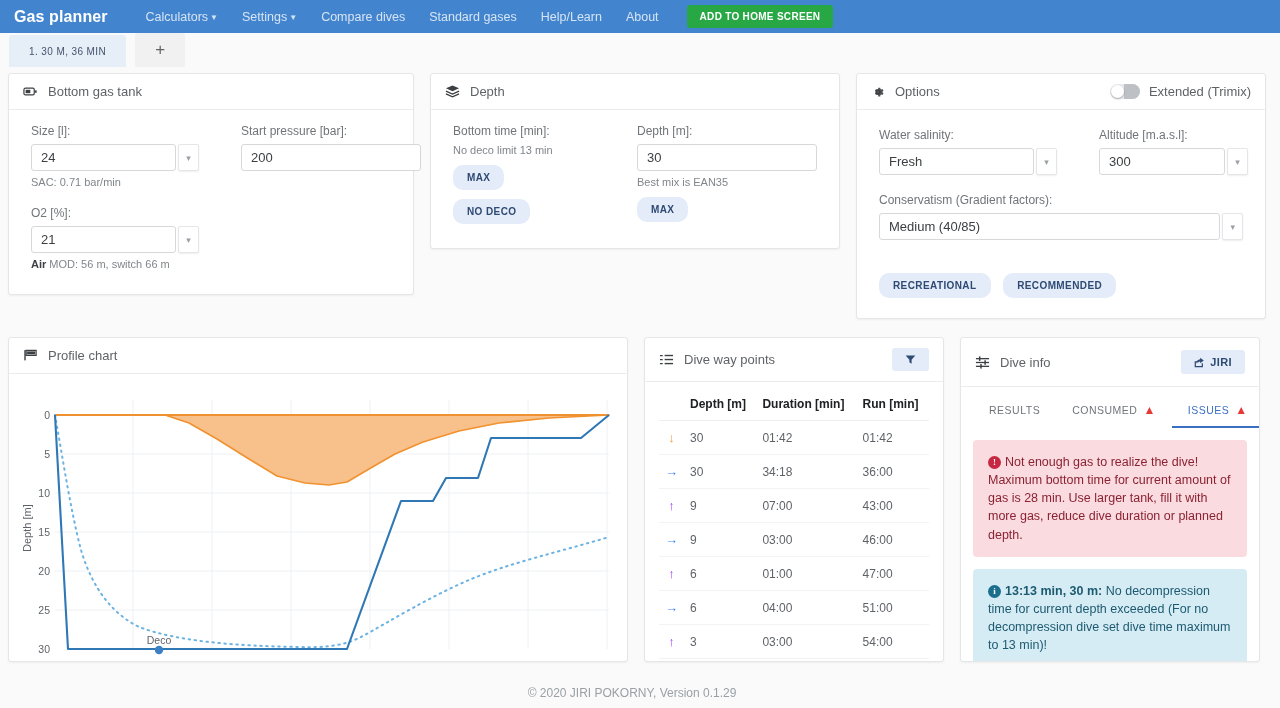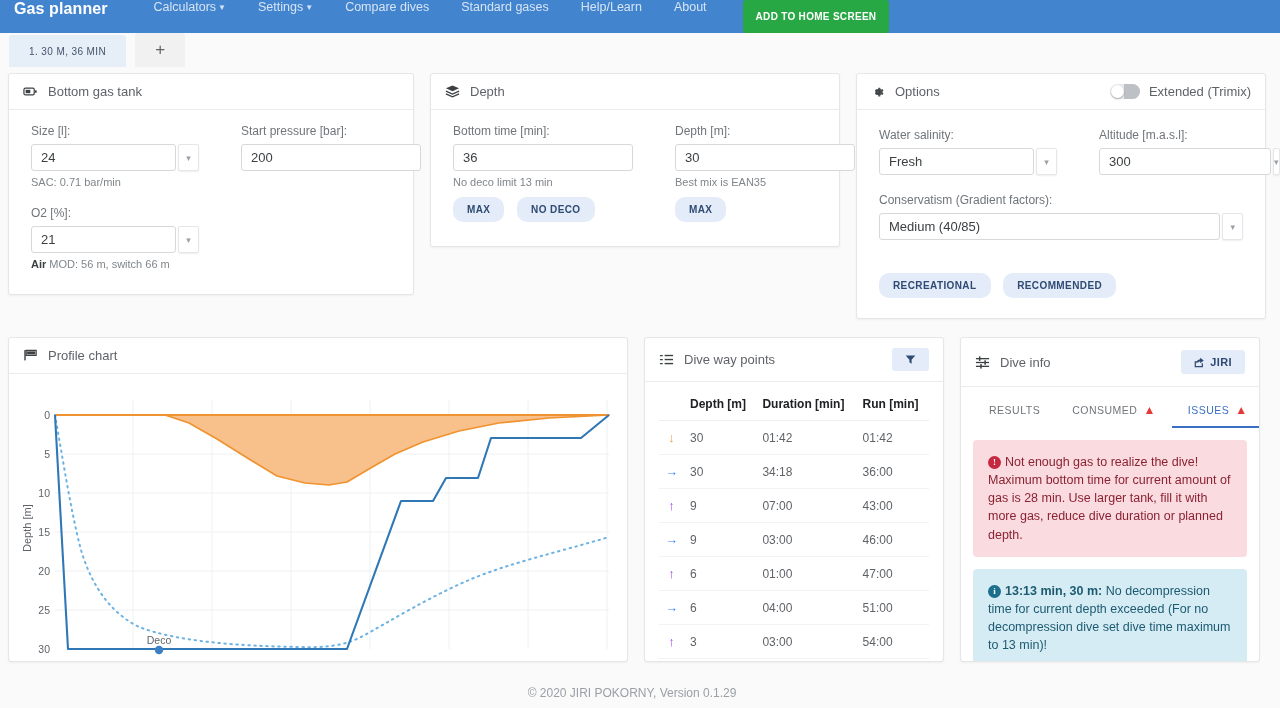--- a/index.html
+++ b/index.html
@@ -8,22 +8,22 @@
     width:1280px; height:708px;
     background:#fafafa;
     font-family:"Liberation Sans", sans-serif;
     font-size:13px;
     color:#3c4043;
     overflow:hidden;
   }
 
   
   .navbar {
-    height:33px; background:#4285ce; display:flex; 
-    padding:0 14px; gap:16px;
+    height:33px; background:#4285ce; display:flex; align-items:center;
+    padding:0 14px; gap:8px;
   }
   .brand { color:#fff; font-size:16px; font-weight:bold; margin-right:22px; letter-spacing:.1px; }
   .nav-link {
     color:#e3ecf7; font-size:12.5px; padding:0 8px; white-space:nowrap;
     cursor:pointer; opacity:.92;
   }
   .nav-link .caret { font-size:8px; margin-left:2px; position:relative; top:-1px; }
   .btn-green {
     background:#28a745; color:#fff; font-size:10px; font-weight:bold;
     padding:6px 13px; border:none; border-radius:3px; margin-left:12px;
@@ -220,21 +220,20 @@
             <path d="M1 7.6 L8 10.7 L15 7.6" fill="none" stroke="#3c4043" stroke-width="1.5"></path>
             <path d="M1 10.6 L8 13.7 L15 10.6" fill="none" stroke="#3c4043" stroke-width="1.5"></path>
           </svg>
       </span>
       <span class="title">Depth</span>
     </div>
     <div class="card-body">
       <div class="field-row">
         <div class="field" style="width:180px;">
           <span class="lbl">Bottom time [min]:</span>
-          <input class="inp" style="width: 180px;" value="36">
           <div class="hint">No deco limit 13 min</div>
           <button class="btn-light">MAX</button>
           <button class="btn-light">NO DECO</button>
         </div>
         <div class="field" style="width:180px;">
           <span class="lbl">Depth [m]:</span>
           <input class="inp" style="width: 180px;" value="30">
           <div class="hint">Best mix is EAN35</div>
           <button class="btn-light">MAX</button>
         </div>
@@ -265,21 +264,21 @@
         <div class="field" style="width:180px;">
           <span class="lbl">Water salinity:</span>
           <div class="inp-wrap">
             <input class="inp" style="width: 155px;" value="Fresh">
             <div class="spin">▾</div>
           </div>
         </div>
         <div class="field" style="width:180px;">
           <span class="lbl">Altitude [m.a.s.l]:</span>
           <div class="inp-wrap">
-            <input class="inp" style="width: 172px;" value="300">
+            <input class="inp" style="width: 126px;" value="300">
             <div class="spin">▾</div>
           </div>
         </div>
       </div>
       <div class="field" style="margin-top:14px;">
         <span class="lbl">Conservatism (Gradient factors):</span>
         <div class="inp-wrap">
           <input class="inp" style="width: 350px;" value="Medium (40/85)">
           <div class="spin">▾</div>
         </div>

